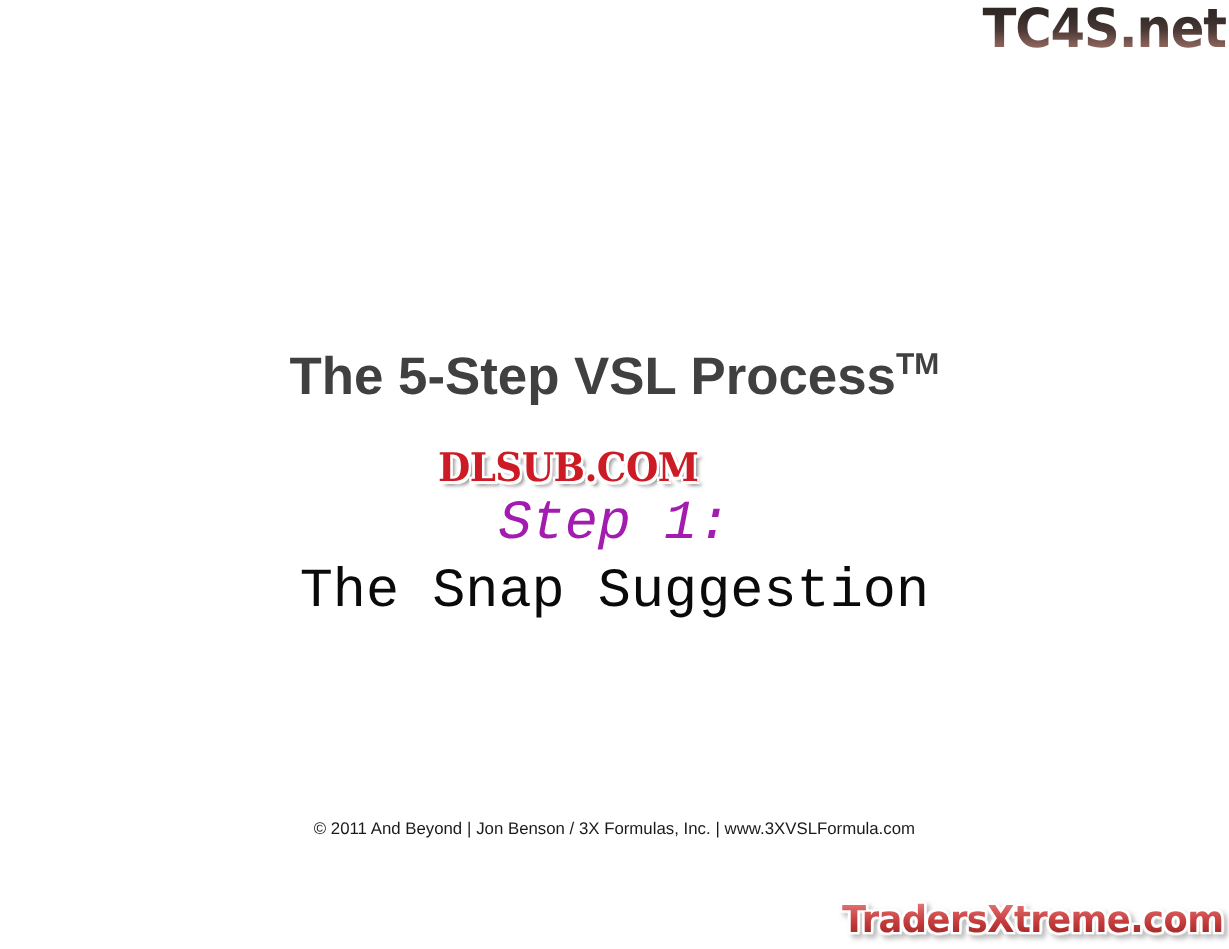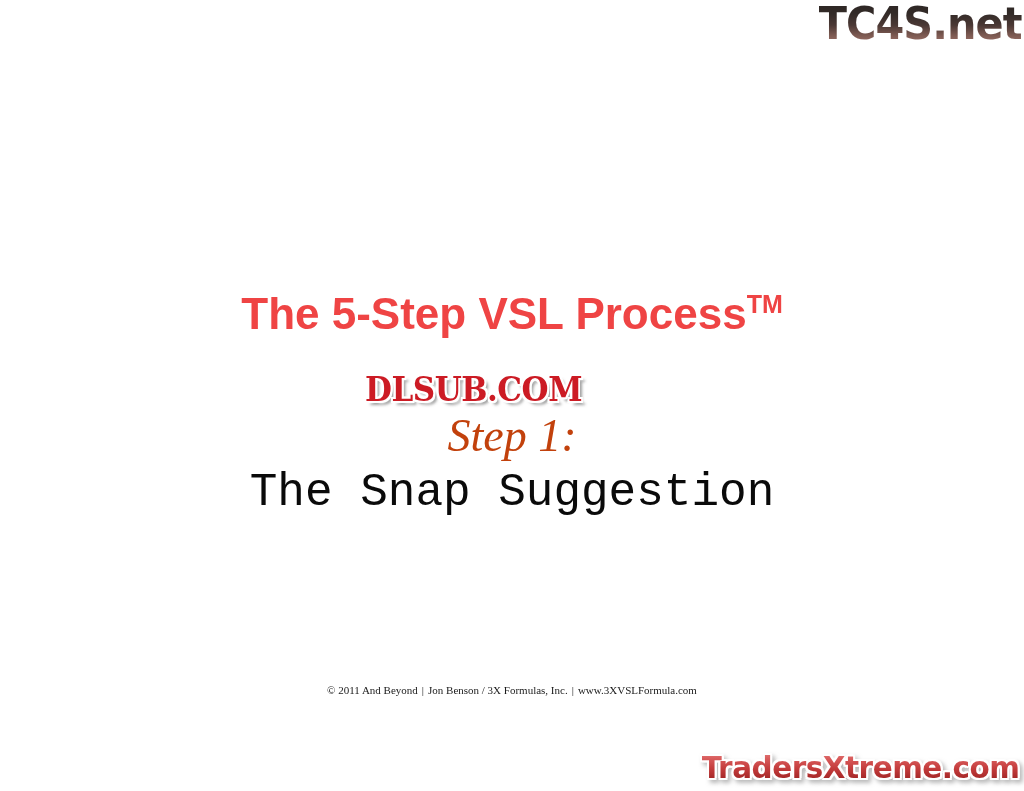--- a/index.html
+++ b/index.html
@@ -44,45 +44,45 @@
   .main-title {
     position: absolute;
     left: 0;
     right: 0;
     top: 278px;
     text-align: center;
     font-family: "Liberation Sans", sans-serif;
     font-weight: bold;
     font-size: 44px;
     line-height: 52px;
-    color: #ef4444;
+    color: #404040;
     white-space: nowrap;
   }
   .main-title .tm {
     font-size: 25px;
     font-weight: bold;
     vertical-align: 16px;
     letter-spacing: 0px;
   }
 
   
   .subtitle-wrap {
     position: absolute;
     left: 0;
     right: 0;
     top: 408px;
     text-align: center;
   }
   .subtitle-step {
-    font-family: Liberation Serif, serif;
+    font-family: Liberation Mono, monospace;
     font-style: italic;
     font-weight: normal;
     font-size: 46px;
     line-height: 56px;
-    color: #c2410c;
+    color: #a21caf;
     white-space: nowrap;
   }
   .subtitle-main {
     font-family: Liberation Mono, monospace;
     font-weight: normal;
     font-size: 46px;
     line-height: 58px;
     color: #0a0a0a;
     white-space: nowrap;
   }
@@ -109,22 +109,22 @@
        4px 4px 3px rgba(80,80,80,0.55);
   }
 
   
   .copyright {
     position: absolute;
     left: 0;
     right: 0;
     top: 681px;
     text-align: center;
-    font-family: Liberation Serif, serif;
-    font-size: 11px;
+    font-family: Liberation Sans, sans-serif;
+    font-size: 14px;
     line-height: 18px;
     color: #1a1a1a;
     white-space: nowrap;
   }
   .copyright .sep {
     padding: 0 4px;
   }
 
   
   .traders-watermark {

